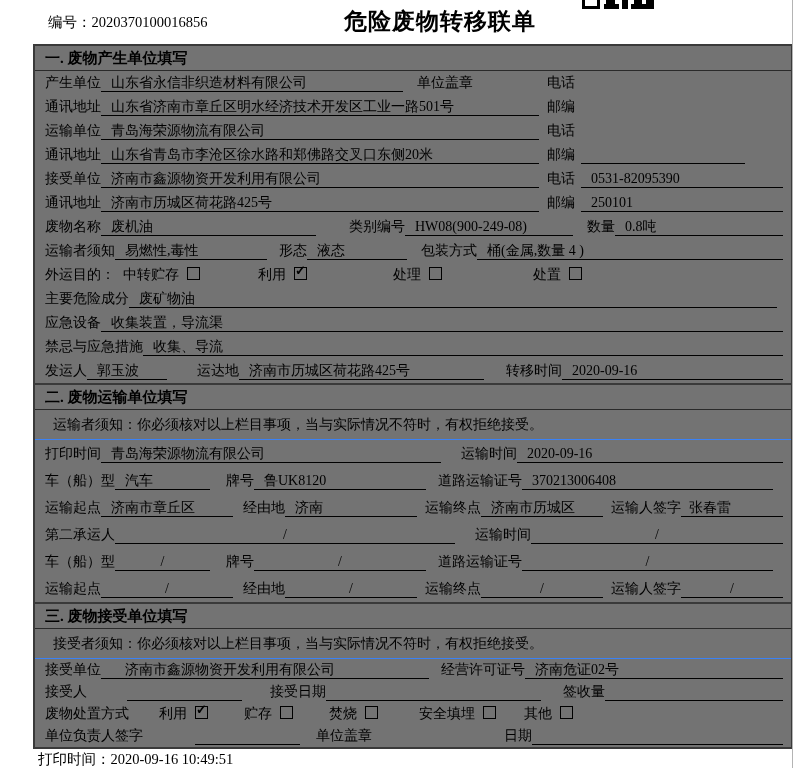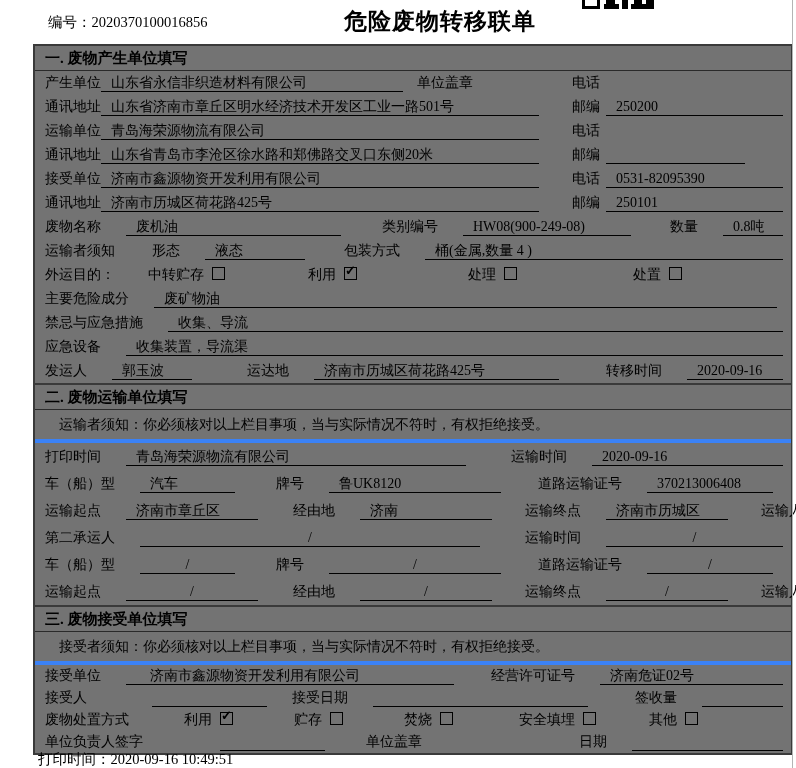--- a/index.html
+++ b/index.html
@@ -7,22 +7,22 @@
        font-family:"Liberation Serif","DejaVu Serif",serif;color:#000;font-size:14px;}
   .doc-header{position:relative;height:40px;}
   .doc-no{position:absolute;left:48px;top:13px;font-size:14.5px;white-space:nowrap;}
   .doc-title{position:absolute;left:90px;width:700px;top:6px;text-align:center;
              font-size:23px;font-weight:bold;letter-spacing:1px;}
   .qr-frag{position:absolute;left:582px;top:0;}
   .form{position:absolute;left:33px;top:44px;width:760px;border:2px solid #3a3a3a;box-sizing:border-box;background:#737373;}
   .sec{width:100%;}
   .sec+.sec{border-top:2px solid #3a3a3a;}
   .sec-head{font-weight:bold;font-size:15px;line-height:19px;padding:3px 8px 2px 10px;border-bottom:1px solid #2a2a2a;}
-  .notice{padding:6px 8px 5px 24px;border-bottom:4px solid #3b82f6;}
-  .row{display:flex;align-items:flex-end;height:24px;padding:0 8px 3px 10px;box-sizing:border-box;gap:25px;}
+  .notice{padding:6px 8px 5px 18px;border-bottom:1px solid #3b82f6;}
+  .row{display:flex;align-items:flex-end;height:24px;padding:0 8px 3px 10px;box-sizing:border-box;}
   .sec2 .row{height:27px;padding-bottom:4px;}
   .sec3 .row{height:22px;padding-bottom:2px;}
   .lbl{white-space:nowrap;flex:0 0 auto;}
   .u{border-bottom:1px solid #000;white-space:nowrap;box-sizing:border-box;flex:0 0 auto;
      height:18px;line-height:18px;padding-left:10px;overflow:hidden;}
   .u.grow{flex:1 1 auto;}
   .u.ctr{text-align:center;padding-left:0;}
   .lpart{flex:0 0 502px;display:flex;align-items:flex-end;}
   .rpart{flex:1 1 auto;display:flex;align-items:flex-end;}
   .rpart .u{margin-left:6px;}
@@ -69,21 +69,20 @@
       </div>
     </div>
 
     <div class="row">
       <div class="lpart">
         <span class="lbl">通讯地址</span>
         <span class="u grow">山东省济南市章丘区明水经济技术开发区工业一路501号</span>
       </div>
       <div class="rpart">
         <span class="lbl">邮编</span>
-        <span class="u grow">250200</span>
       </div>
     </div>
 
     <div class="row">
       <div class="lpart">
         <span class="lbl">运输单位</span>
         <span class="u grow">青岛海荣源物流有限公司</span>
       </div>
       <div class="rpart">
         <span class="lbl">电话</span>
@@ -119,55 +118,56 @@
       </div>
       <div class="rpart">
         <span class="lbl">邮编</span>
         <span class="u grow">250101</span>
       </div>
     </div>
 
     <div class="row">
       <span class="lbl">废物名称</span>
       <span class="u" style="flex-basis:215px">废机油</span>
-      <span class="lbl" style="margin-left:16px">类别编号</span>
+      <span class="lbl" style="margin-left:33px">类别编号</span>
       <span class="u" style="flex-basis:168px">HW08(900-249-08)</span>
       <span class="lbl" style="margin-left:14px">数量</span>
       <span class="u grow">0.8吨</span>
     </div>
 
     <div class="row">
       <span class="lbl">运输者须知</span>
+      <span class="u" style="flex-basis:152px">易燃性,毒性</span>
       <span class="lbl" style="margin-left:12px">形态</span>
       <span class="u" style="flex-basis:100px">液态</span>
       <span class="lbl" style="margin-left:14px">包装方式</span>
       <span class="u grow">桶(金属,数量 4 )</span>
     </div>
 
     <div class="row">
       <span class="lbl">外运目的：</span>
       <span class="opt" style="margin-left:8px;flex-basis:135px"><span>中转贮存</span><span class="cb"></span></span>
       <span class="opt" style="flex-basis:135px"><span>利用</span><span class="cb checked"></span></span>
       <span class="opt" style="flex-basis:140px"><span>处理</span><span class="cb"></span></span>
       <span class="opt"><span>处置</span><span class="cb"></span></span>
     </div>
 
     <div class="row">
       <span class="lbl">主要危险成分</span>
       <span class="u grow" style="margin-right:6px">废矿物油</span>
     </div>
 
     <div class="row">
+      <span class="lbl">应急设备</span>
+      <span class="u grow">收集装置，导流渠</span>
+    </div>
+
+    <div class="row">
       <span class="lbl">禁忌与应急措施</span>
       <span class="u grow">收集、导流</span>
-    </div>
-
-    <div class="row">
-      <span class="lbl">应急设备</span>
-      <span class="u grow">收集装置，导流渠</span>
     </div>
 
     <div class="row">
       <span class="lbl">发运人</span>
       <span class="u" style="flex-basis:80px">郭玉波</span>
       <span class="lbl" style="margin-left:30px">运达地</span>
       <span class="u" style="flex-basis:245px">济南市历城区荷花路425号</span>
       <span class="lbl" style="margin-left:22px">转移时间</span>
       <span class="u grow">2020-09-16</span>
     </div>
@@ -239,21 +239,21 @@
     <div class="row">
       <span class="lbl">接受单位</span>
       <span class="u" style="flex-basis:328px;padding-left:24px">济南市鑫源物资开发利用有限公司</span>
       <span class="lbl" style="margin-left:12px">经营许可证号</span>
       <span class="u grow">济南危证02号</span>
     </div>
 
     <div class="row">
       <span class="lbl">接受人</span>
       <span class="u" style="flex-basis:115px;margin-left:40px"></span>
-      <span class="lbl" style="">接受日期</span>
+      <span class="lbl" style="margin-left:28px">接受日期</span>
       <span class="u" style="flex-basis:215px"></span>
       <span class="lbl" style="margin-left:22px">签收量</span>
       <span class="u grow"></span>
     </div>
 
     <div class="row">
       <span class="lbl">废物处置方式</span>
       <span class="opt" style="margin-left:30px;flex-basis:85px"><span>利用</span><span class="cb checked"></span></span>
       <span class="opt" style="flex-basis:85px"><span>贮存</span><span class="cb"></span></span>
       <span class="opt" style="flex-basis:90px"><span>焚烧</span><span class="cb"></span></span>

